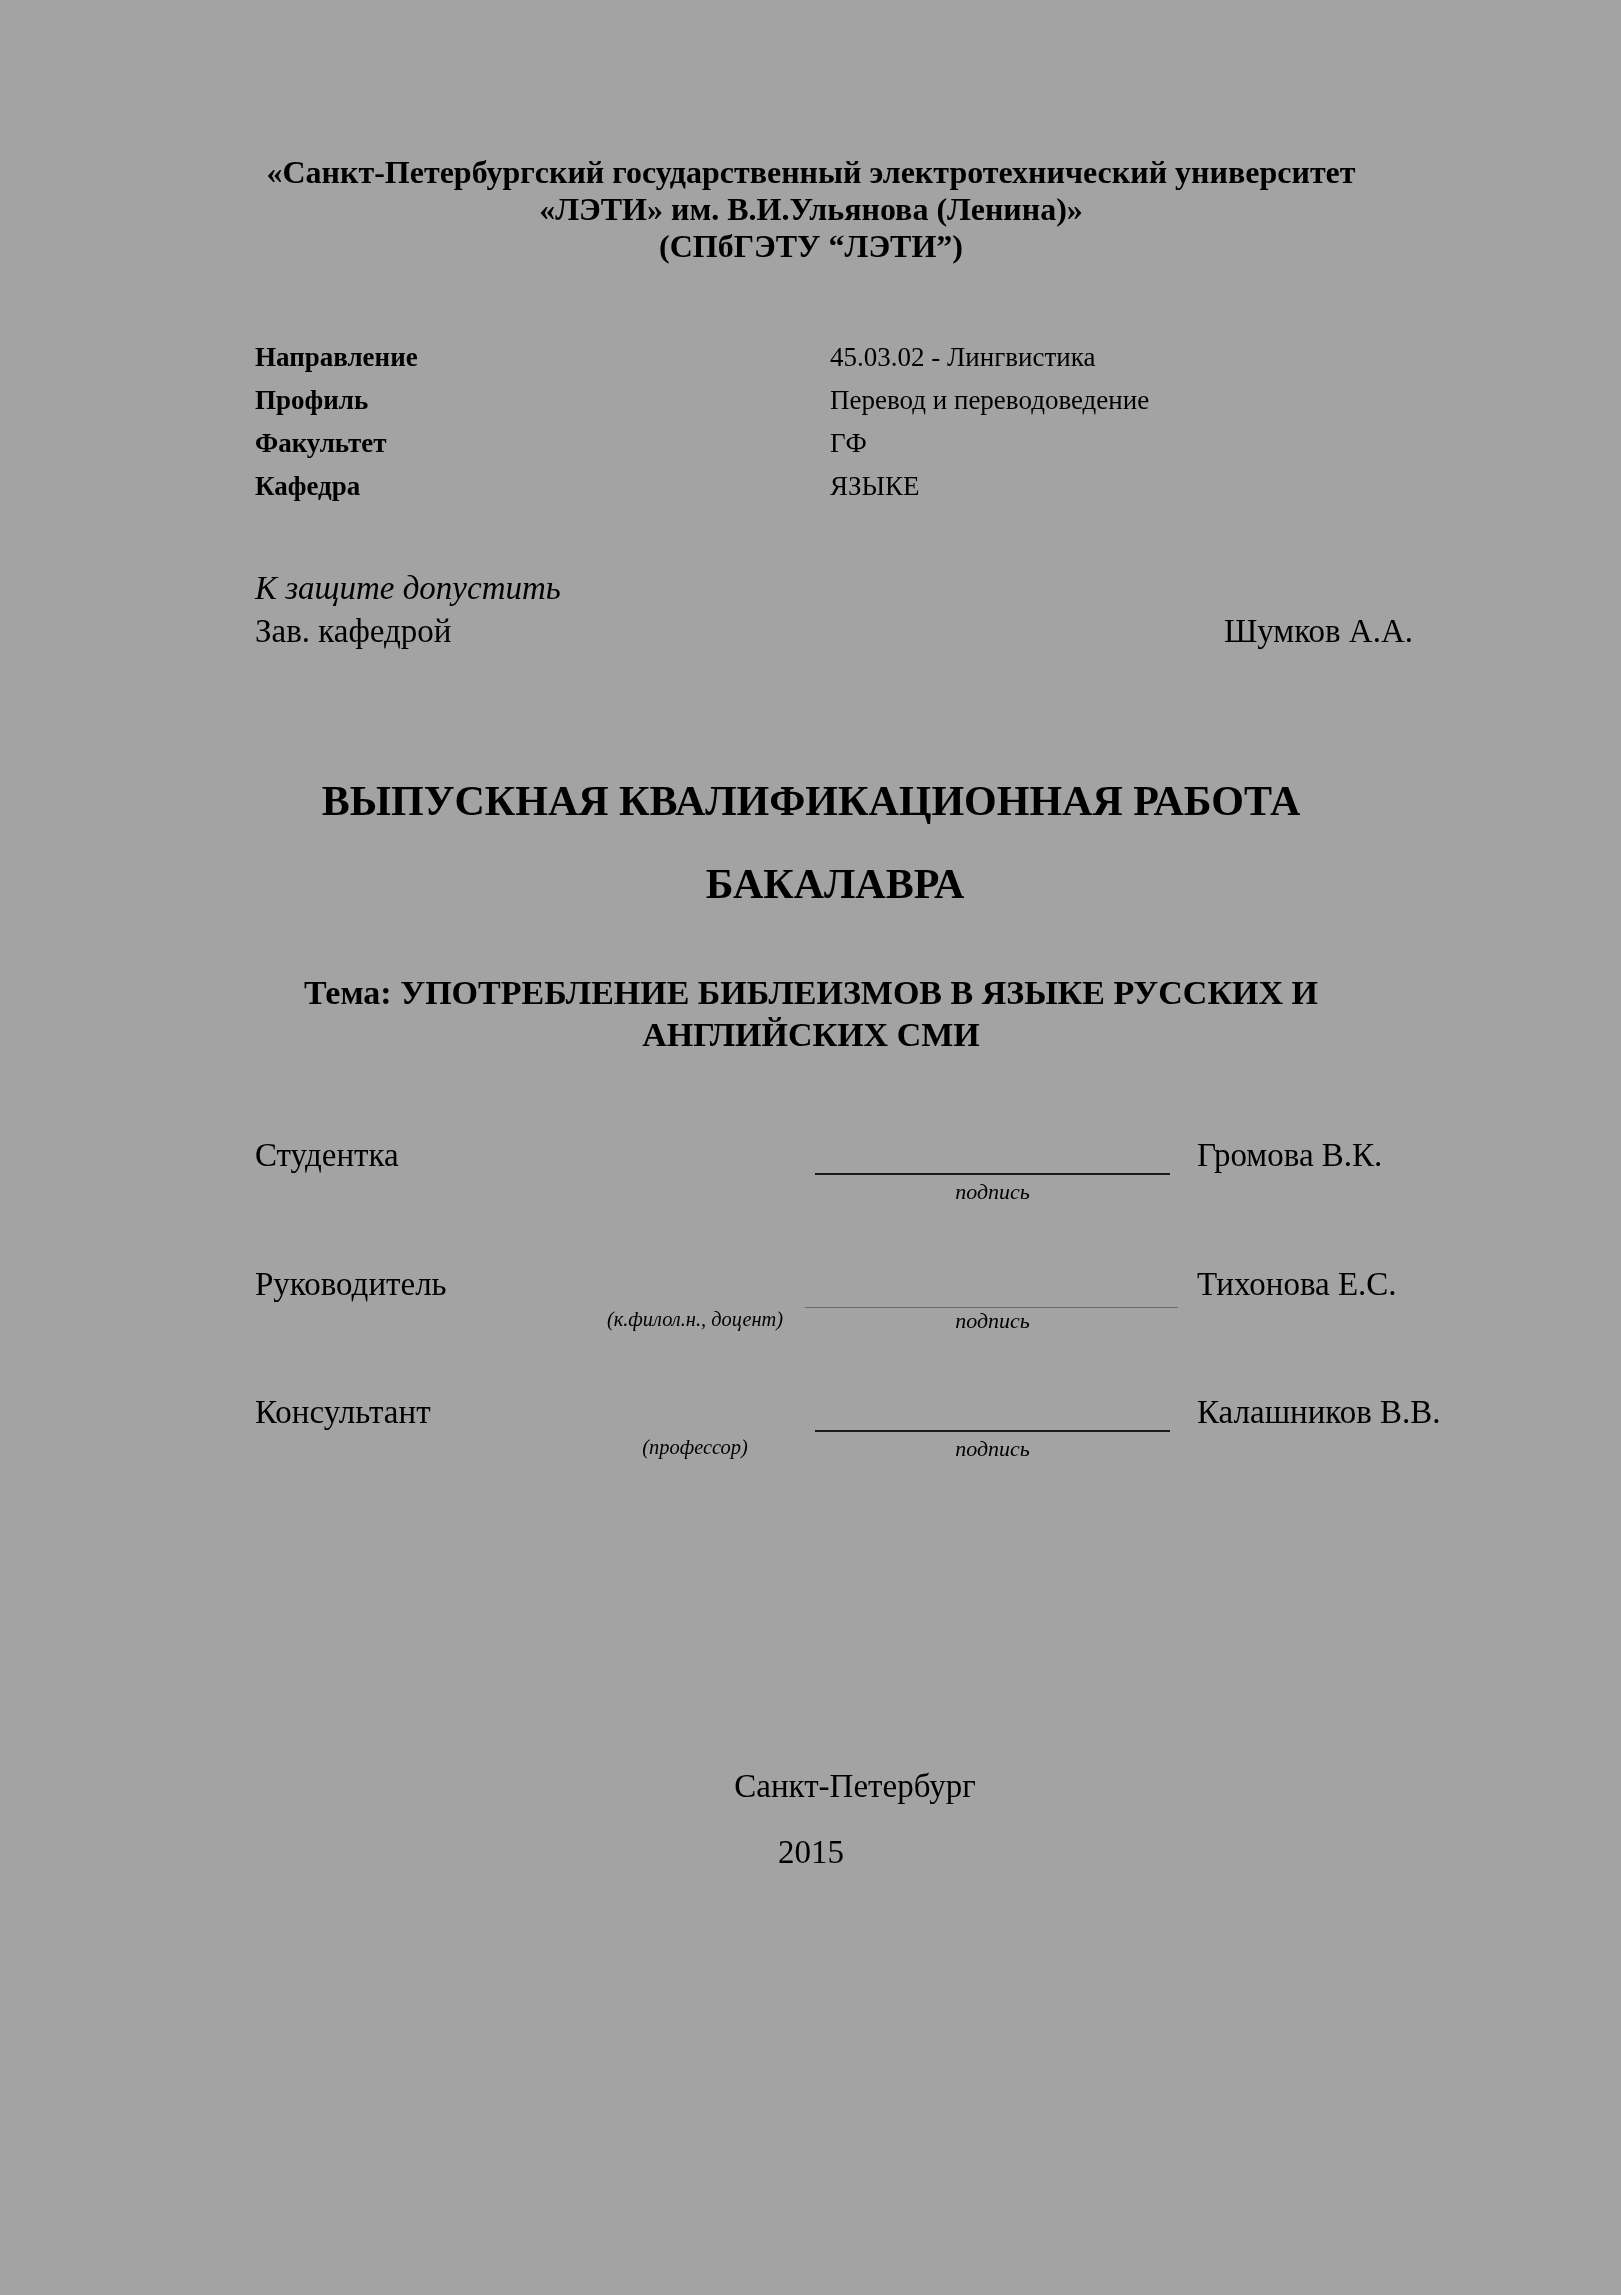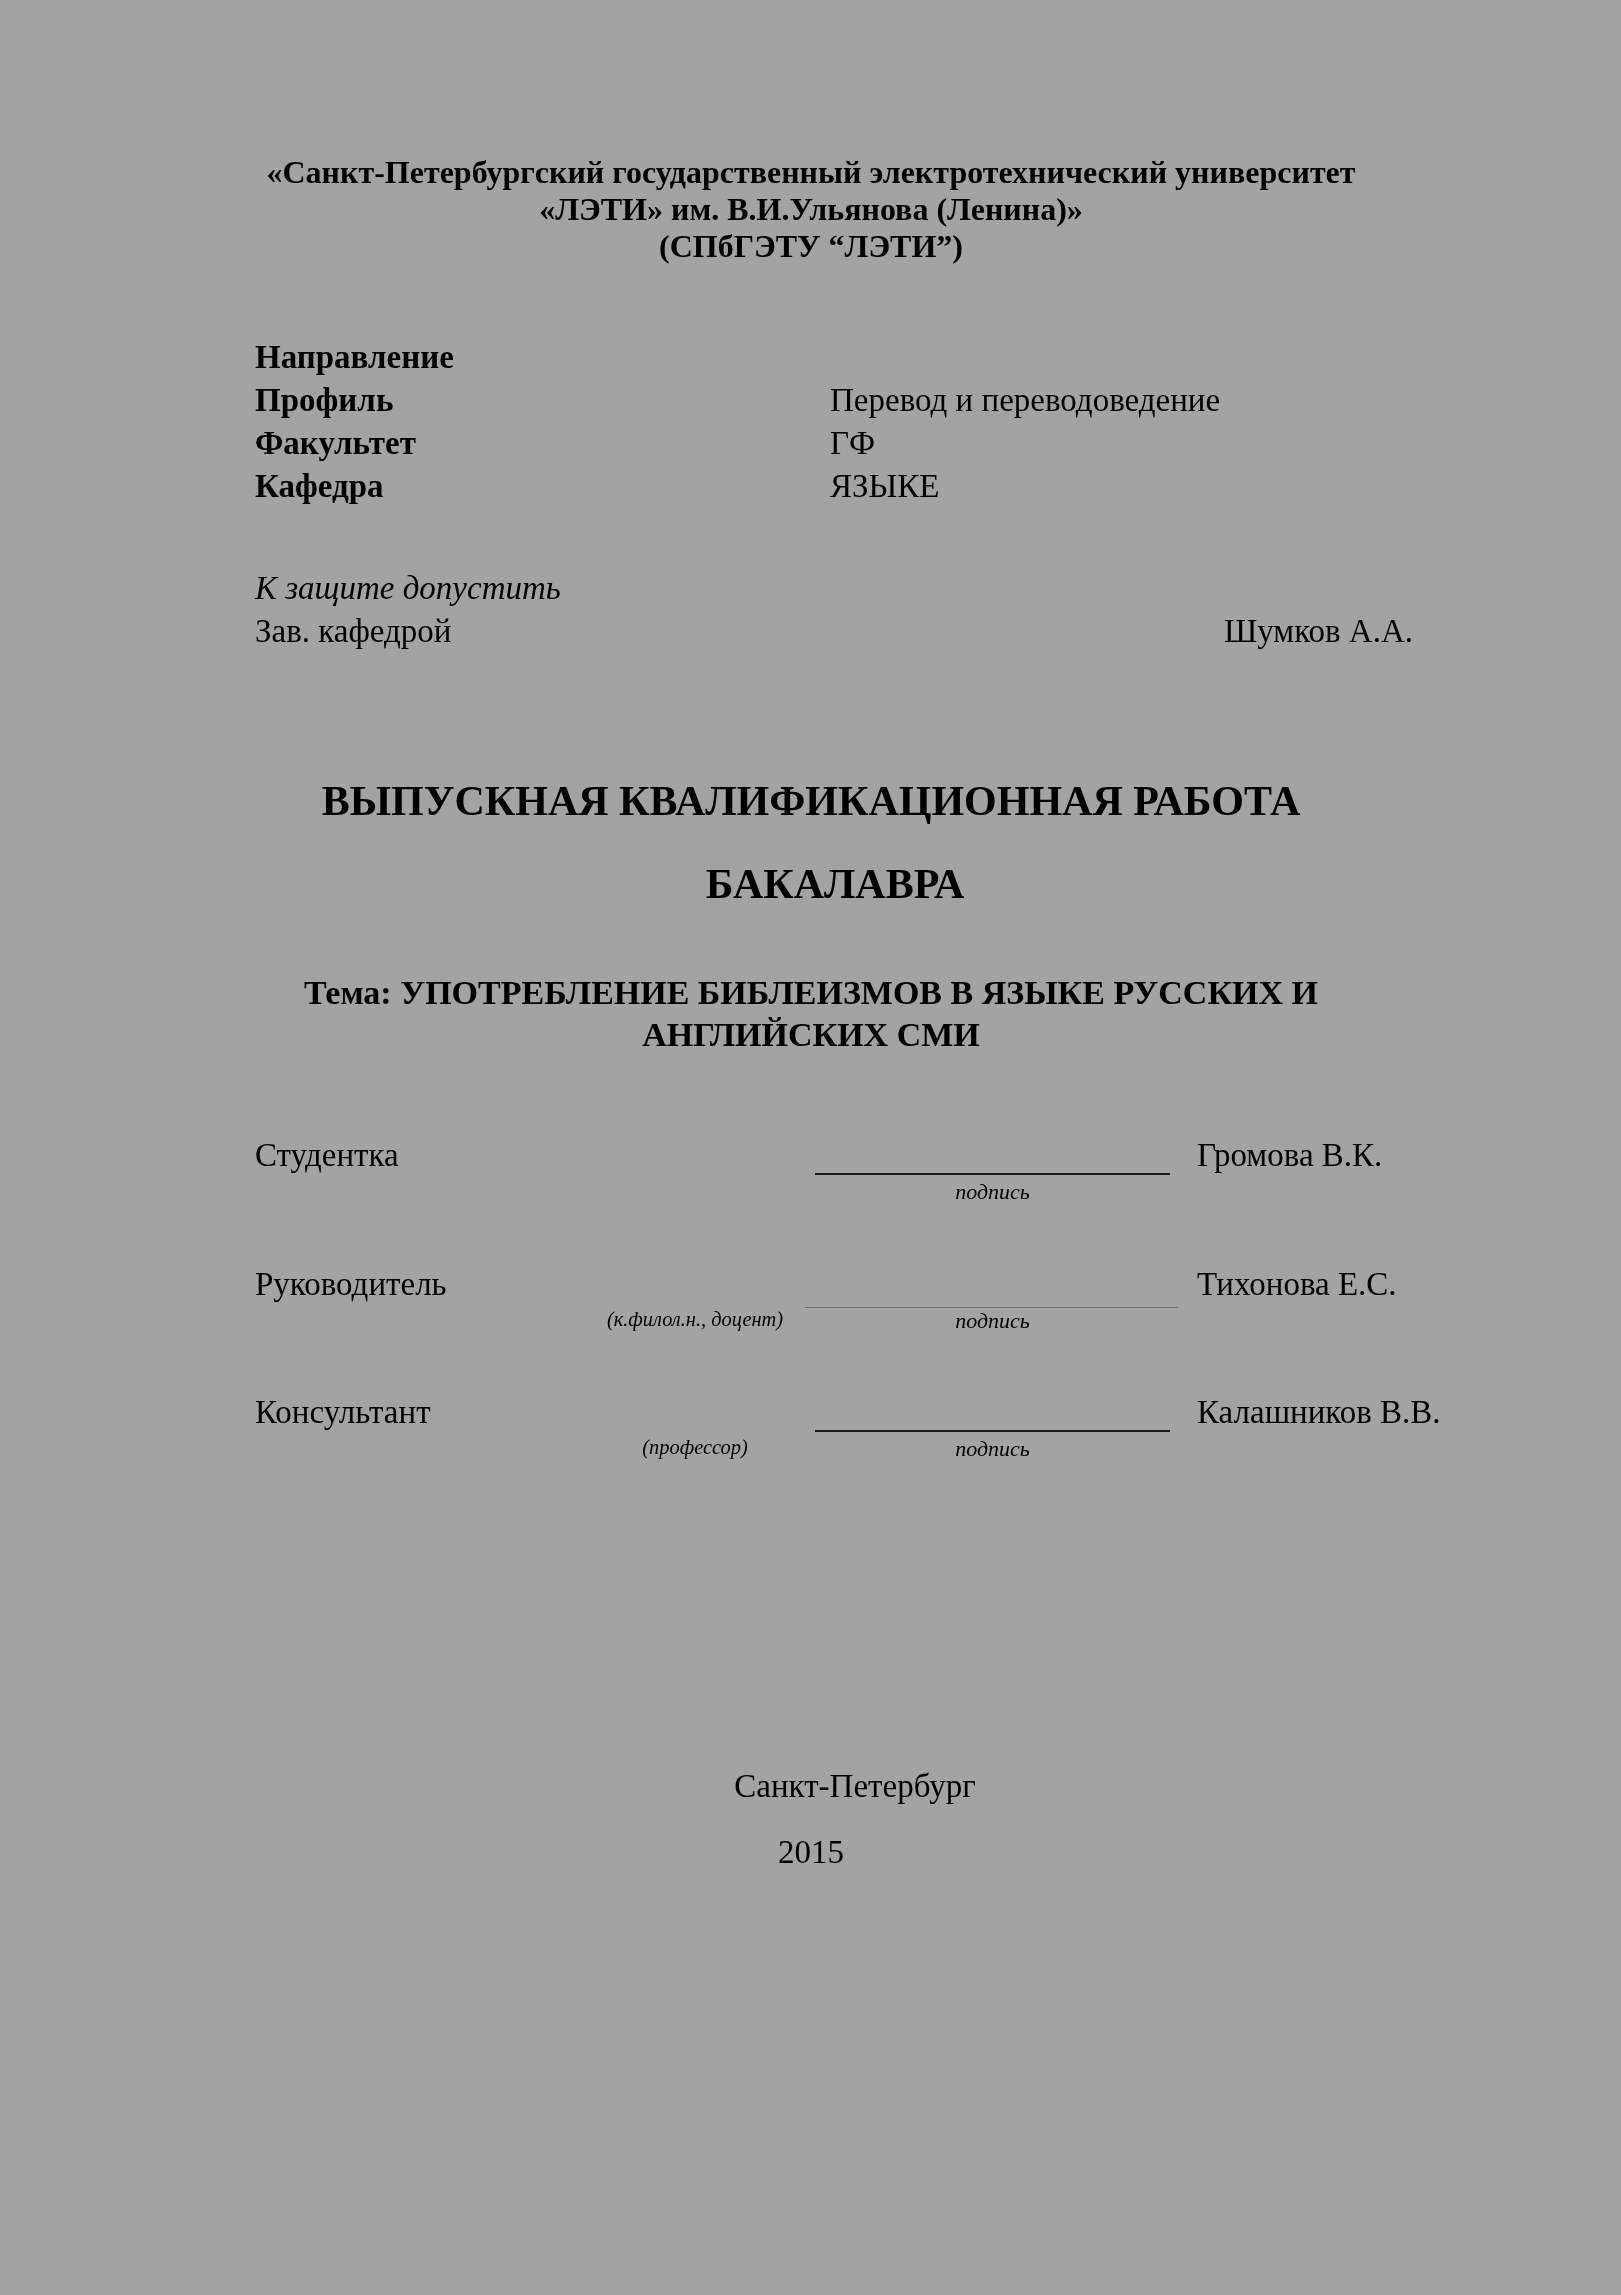--- a/index.html
+++ b/index.html
@@ -29,21 +29,21 @@
     font-size: 32px;
     line-height: 37px;
   }
 
   
   .info-block {
     position: absolute;
     top: 336px;
     left: 255px;
     width: 1178px;
-    font-size: 33px;
+    font-size: 27px;
   }
   .info-row {
     display: flex;
     height: 43px;
     line-height: 43px;
   }
   .info-label {
     width: 575px;
     font-weight: bold;
   }
@@ -184,20 +184,21 @@
 
   <div class="univ-header">
     <div>«Санкт-Петербургский государственный электротехнический университет</div>
     <div>«ЛЭТИ» им. В.И.Ульянова (Ленина)»</div>
     <div>(СПбГЭТУ “ЛЭТИ”)</div>
   </div>
 
   <div class="info-block">
     <div class="info-row">
       <div class="info-label">Направление</div>
+      <div class="info-value">45.03.02 - Лингвистика</div>
     </div>
     <div class="info-row">
       <div class="info-label">Профиль</div>
       <div class="info-value">Перевод и переводоведение</div>
     </div>
     <div class="info-row">
       <div class="info-label">Факультет</div>
       <div class="info-value">ГФ</div>
     </div>
     <div class="info-row">

